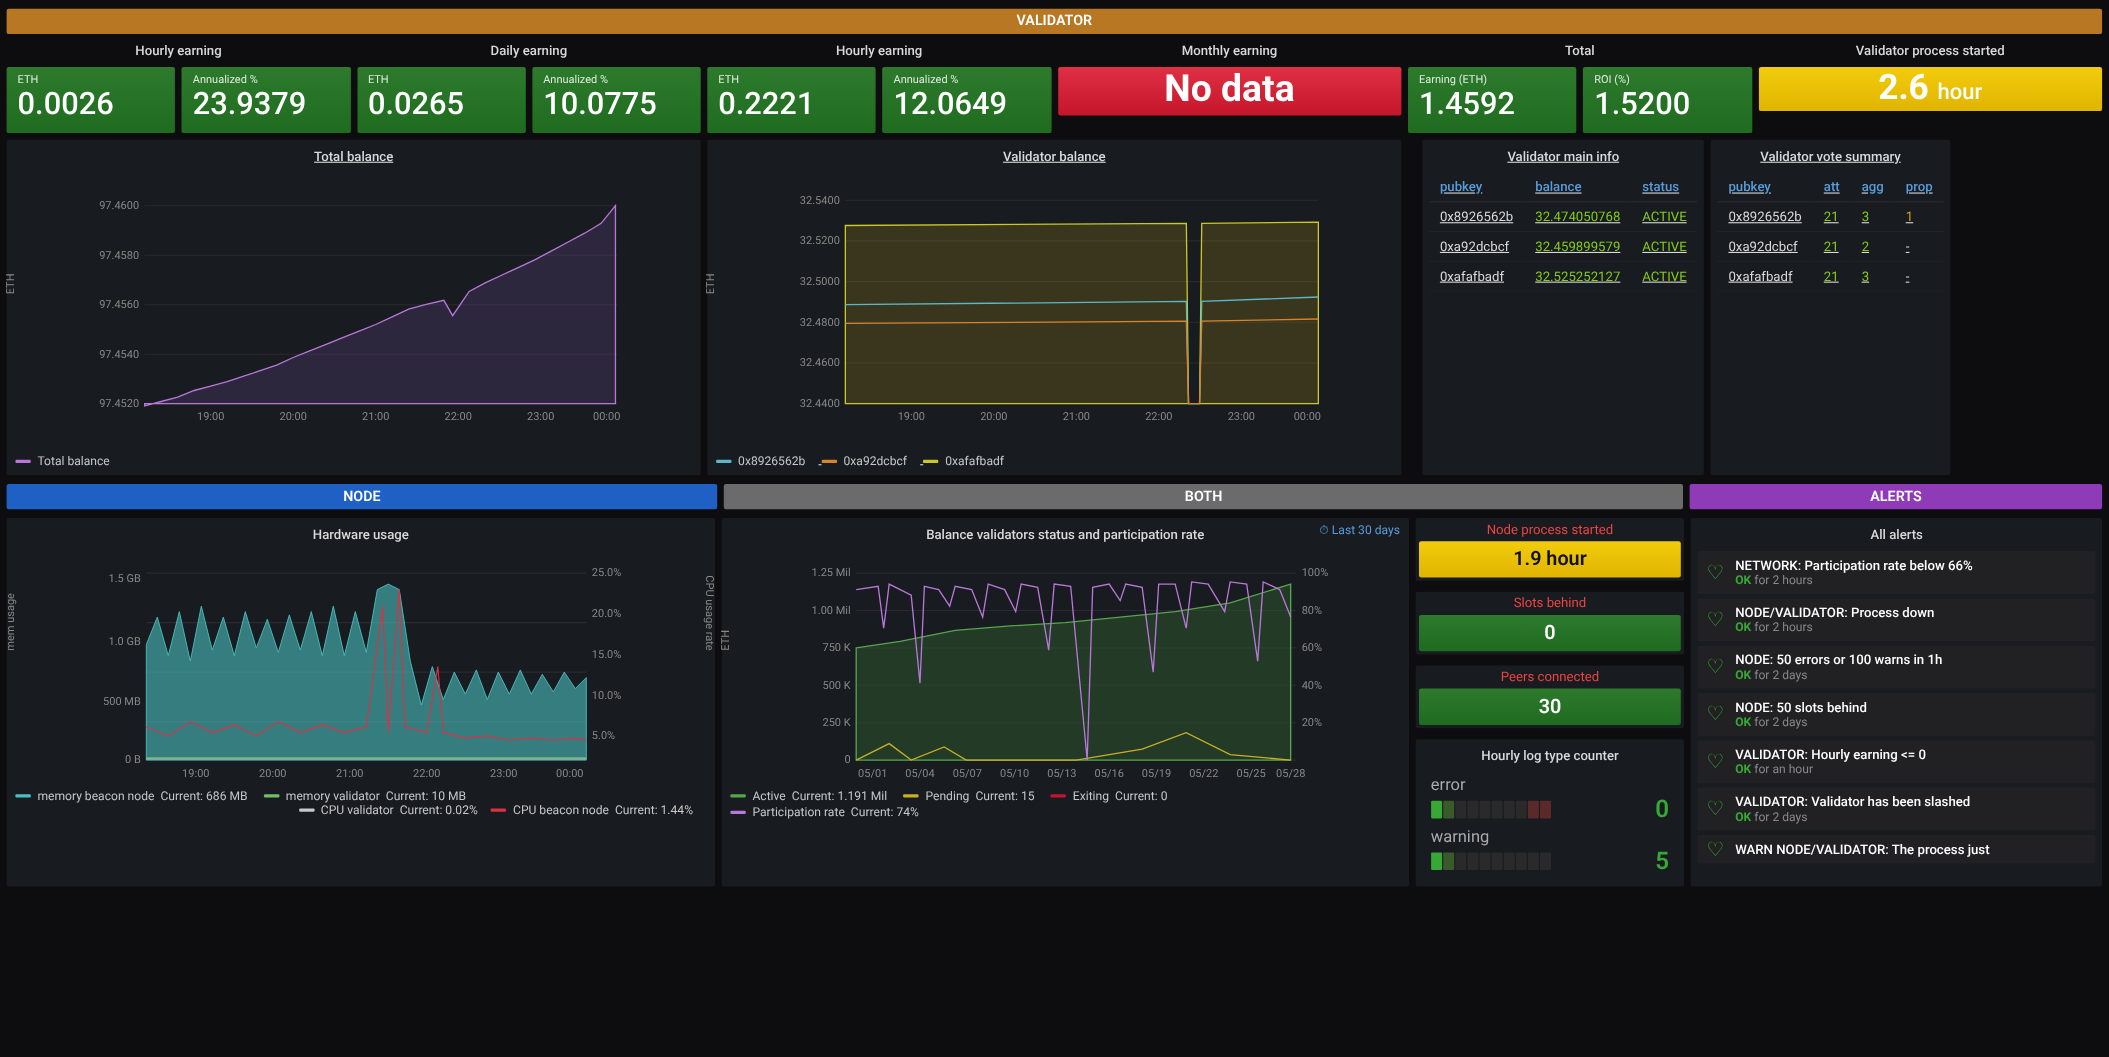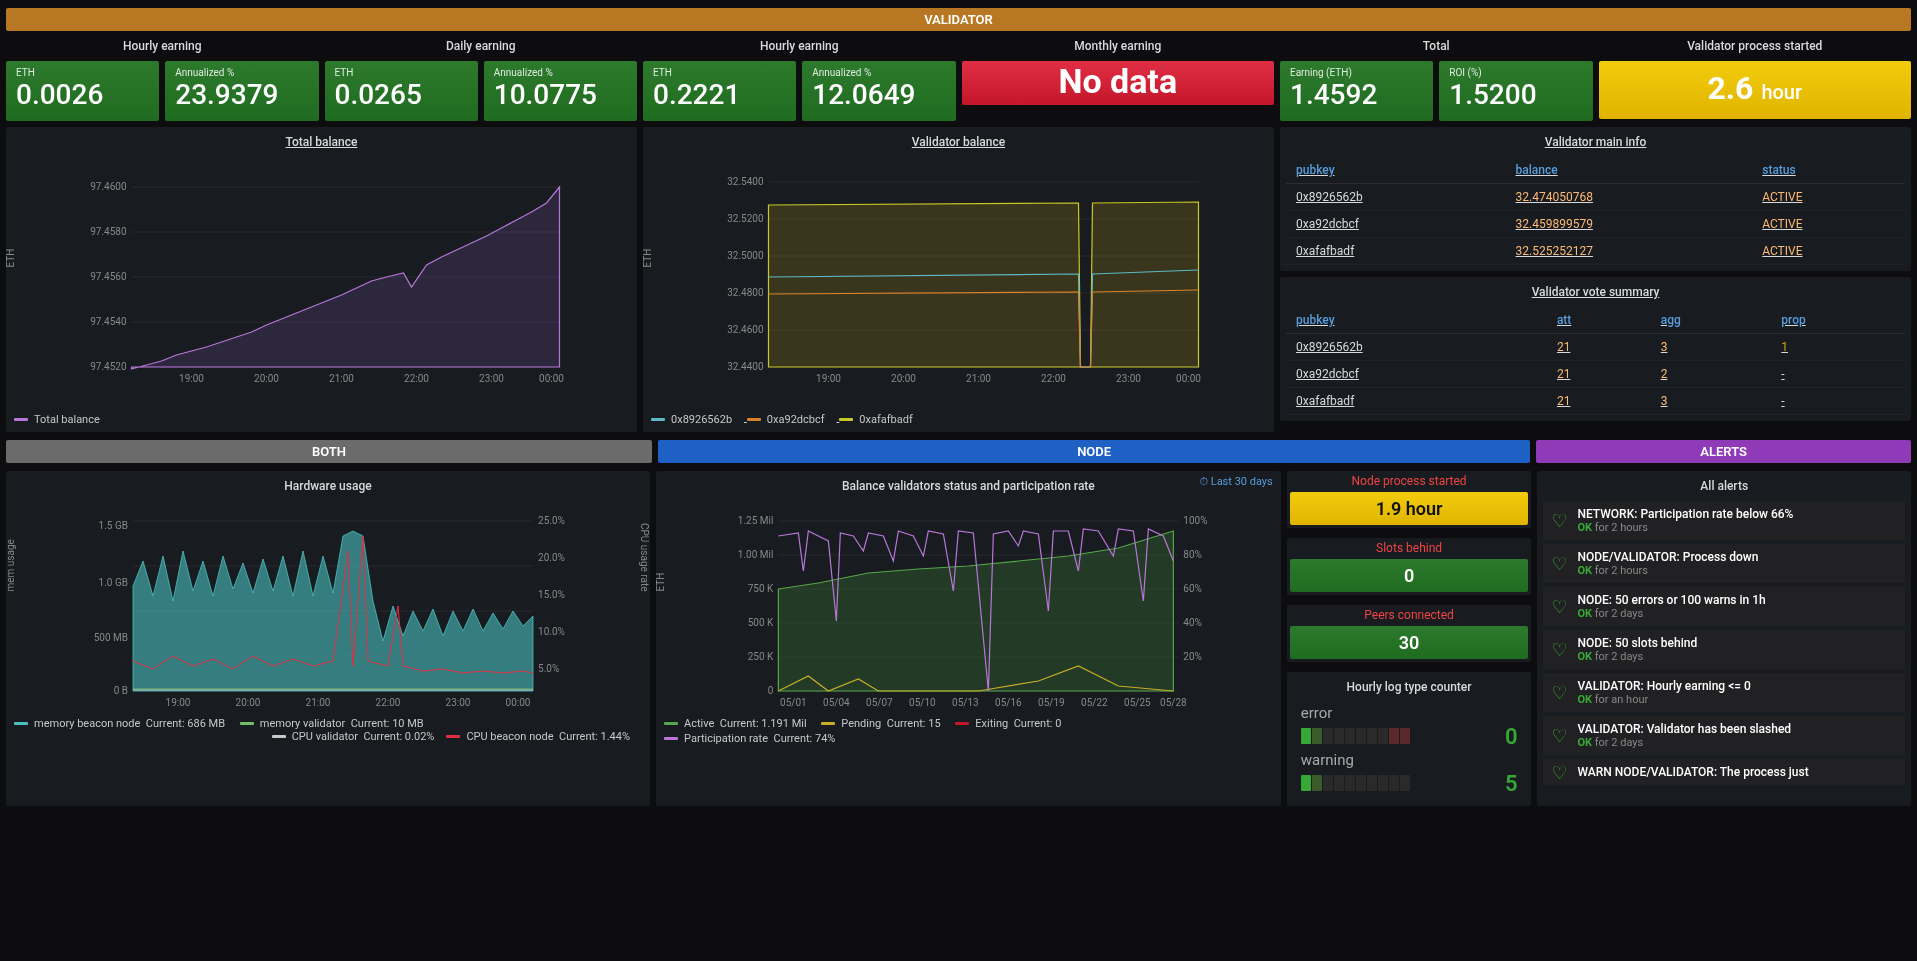--- a/index.html
+++ b/index.html
@@ -25,21 +25,21 @@
 .stat-unit { font-size: 20px; font-weight:500; }
 .panel { background: #181b1f; border-radius: 2px; padding: 4px 6px 6px; position: relative; }
 .panel-body { position: relative; }
 svg { display: block; }
 .legend { font-size: 11px; padding: 4px 2px 0; }
 .legend-item { display: inline-flex; align-items: center; margin-right: 12px; color: #c7c7c7; }
 .legend-sw { width: 14px; height: 3px; margin-right: 6px; border-radius: 1px; display:inline-block;}
 table { width: 100%; border-collapse: collapse; font-size: 12px; }
 th { text-align: left; padding: 6px 10px; color: #579ddb; font-weight: 500; border-bottom: 1px solid #2c2c34; cursor: pointer;}
 td { padding: 6px 10px; border-bottom: 1px solid #222228; }
-td.green-txt { color: #fdba74; }
+td.green-txt { color: #84cc16; }
 td.yellow-txt { color: #d8a20b; }
 .mini-stat { text-align:center; padding: 3px; margin-bottom:6px;}
 .mini-stat-title { font-size:12px; color:#ef4444; padding-bottom:4px;}
 .mini-stat-box { padding:6px; border-radius:2px; font-size:18px; font-weight:600; color:#fff;}
 .msb-yellow{ background: linear-gradient(to bottom,#f2cc0c,#e0b400); color:#111;}
 .msb-green{ background: linear-gradient(to bottom,#2d7a2d,#1f6b1f);}
 .alert-item { background:#212124; margin-bottom:4px; padding:6px 8px 6px 34px; border-radius:2px; position:relative; font-size:12px;}
 .alert-item .heart { position:absolute; left:8px; top:50%; transform:translateY(-50%); color:#37a836; font-size:18px;}
 .alert-msg { color:#ffffff; font-weight:500;}
 .alert-sub { font-size:11px; color:#888;}
@@ -123,21 +123,21 @@
       </div>
       <div class="stat-box green">
         <div class="stat-label">ROI (%)</div>
         <div class="stat-value">1.5200</div>
       </div>
     </div>
   </div>
 
   <div>
     <div class="panel-title">Validator process started</div>
-    <div class="stat-box yellow" style="height:58px;align-items:center;">
+    <div class="stat-box yellow" style="height:40px;align-items:center;">
       <span class="stat-huge" style="color:#fff;"><span>2.6</span> <span class="stat-unit">hour</span></span>
     </div>
   </div>
 </div>
 
 <div class="grid" style="grid-template-columns: 1fr 1fr 1fr; margin-bottom:6px;text-decoration:underline;">
 
   <div class="panel">
     <div class="panel-title">Total balance</div>
     <div class="panel-body" style="height:250px;">
@@ -214,21 +214,21 @@
             <span class="legend-sw" style="background:#d8822b"></span>
             <span>0xa92dcbcf</span>
           </span>
       <span class="legend-item">
             <span class="legend-sw" style="background:#c8c827"></span>
             <span>0xafafbadf</span>
           </span>
     </div>
   </div>
 
-  <div style="display:flex; flex-direction:column; gap:6px;">
+  <div style="display:flex; flex-direction:row; gap:6px;margin-left:13px;">
     <div class="panel">
       <div class="panel-title">Validator main info</div>
       <table>
         <thead>
               <tr>
           <th>pubkey</th>
           <th>balance</th>
           <th>status</th>
         </tr>
             </thead>
@@ -281,22 +281,22 @@
                 <td class="green-txt">3</td>
                 <td>-</td>
               </tr>
         </tbody>
       </table>
     </div>
   </div>
 </div>
 
 <div class="grid" style="grid-template-columns: 1fr 1.35fr 0.58fr;">
+  <div class="row-header hdr-node">NODE</div>
   <div class="row-header hdr-both">BOTH</div>
-  <div class="row-header hdr-node">NODE</div>
   <div class="row-header hdr-alerts">ALERTS</div>
 </div>
 
 <div class="grid" style="grid-template-columns: 1fr 0.97fr 0.38fr 0.58fr; margin-top:4px;">
 
   <div class="panel">
     <div class="panel-title">Hardware usage</div>
     <div class="panel-body" style="height:210px;">
       <span class="ylabel">mem usage</span>
       <span class="ylabel-r">CPU usage rate</span>

